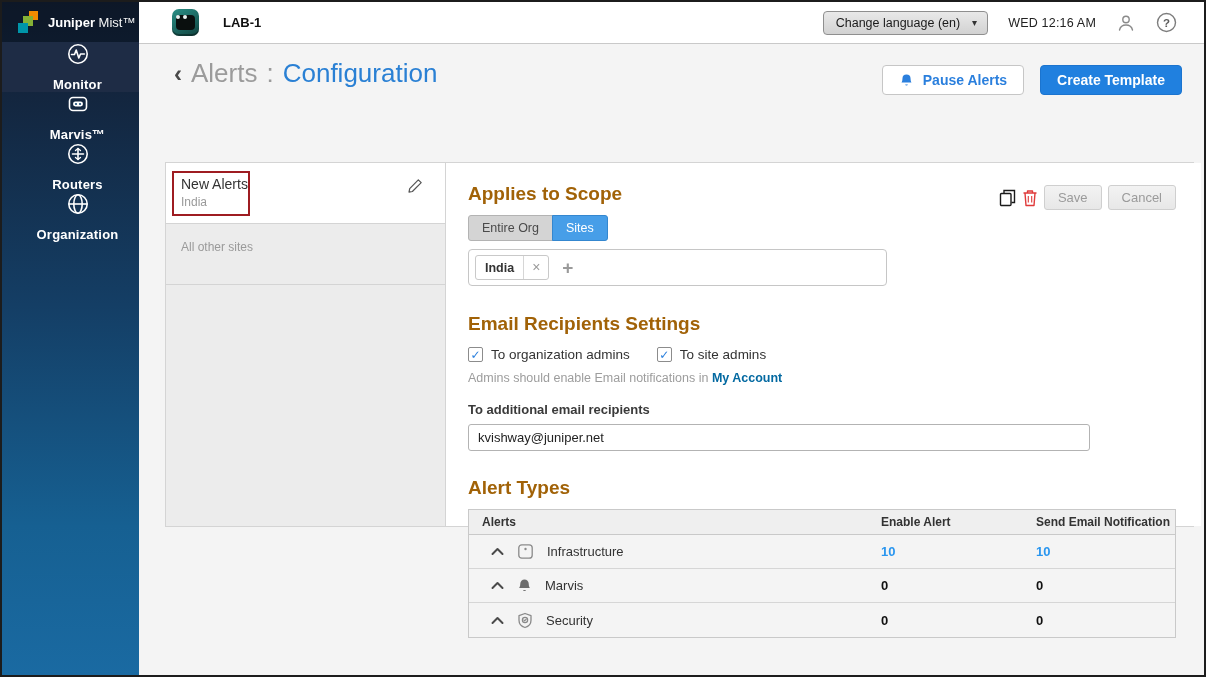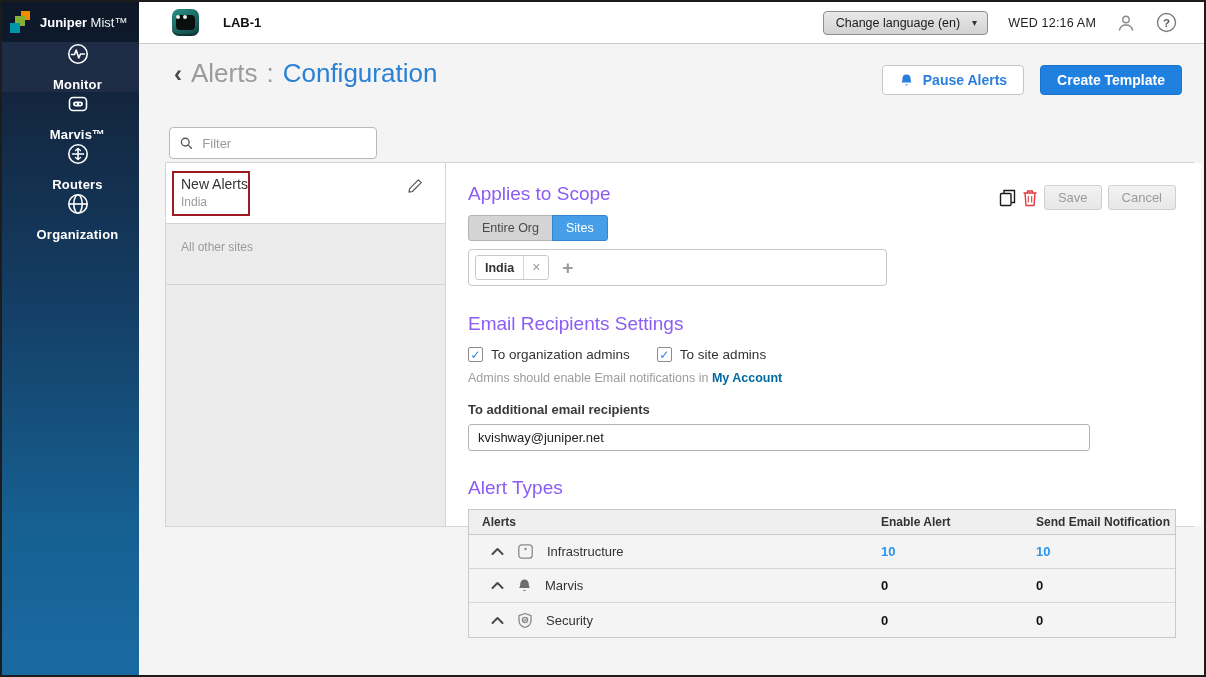--- a/index.html
+++ b/index.html
@@ -2,21 +2,21 @@
 <html><head>
 <meta charset="utf-8">
 <style>
   * { margin:0; padding:0; box-sizing:border-box; }
   body { font-family:"Liberation Sans","DejaVu Sans",sans-serif; background:#888; }
   .screen { position:relative; width:1206px; height:677px; background:#f4f4f4; border:2px solid #1c1c1c; overflow:hidden; }
 
   
   .sidebar { position:absolute; left:0; top:0; width:137px; height:100%;
     background:linear-gradient(180deg,#101b2e 0%,#13243c 12%,#143e65 45%,#166092 78%,#1a6aa2 100%); }
-  .logo-row { display:flex; align-items:center; gap:8px; height:40px; padding-left:8px; background:rgba(4,10,20,.25); }
+  .logo-row { display:flex; align-items:center; gap:8px; height:40px; padding-left:16px; background:rgba(4,10,20,.25); }
   .logo-mark { position:relative; width:22px; height:22px; flex:0 0 auto; }
   .logo-mark i { position:absolute; display:block; }
   .logo-sq-orange { width:9px; height:9px; background:#f38b00; right:2px; top:0; }
   .logo-sq-green  { width:10px; height:10px; background:#84b135; left:5px; top:5px; }
   .logo-sq-teal   { width:10px; height:10px; background:#0095a9; left:0; bottom:0; }
   .logo-text { color:#fff; font-size:13px; white-space:nowrap; }
   .logo-text b { font-weight:700; }
   .logo-text span { font-weight:300; opacity:.95; }
   .nav-item { display:flex; align-items:center; gap:11px; height:50px; padding-left:14px; color:#fff; cursor:pointer;flex-direction:column; }
   .nav-item.active { background:#1e2c45; }
@@ -68,21 +68,21 @@
   .li-name { font-size:14px; color:#333; }
   .li-scope { font-size:12px; color:#9a9a9a; margin-top:3px; }
   .annotation-box { position:absolute; left:6px; top:8px; width:78px; height:45px; border:2px solid #9e1c21; pointer-events:none; }
   .edit-pencil { position:absolute; right:22px; top:15px; cursor:pointer; }
 
   
   .detail-col { position:relative; flex:1; padding:20px 25px 0 22px; background:#fff; }
   .detail-actions { position:absolute; right:25px; top:22px; display:flex; align-items:center; gap:6px; }
   .btn-gray { background:linear-gradient(180deg,#f3f3f3,#e7e7e7); border:1px solid #cfcfcf; border-radius:3px;
     padding:4px 13px; font-size:13px; color:#9b9b9b; cursor:pointer; }
-  .section-h { font-size:19px; color:#8b5cf6; font-weight:400; }
+  .section-h { font-size:19px; color:#a16207; font-weight:700; }
   .toggle-group { display:inline-flex; margin-top:10px; }
   .toggle-opt { font-size:12.5px; padding:5px 13px; cursor:pointer; }
   .toggle-opt.off { background:#d4d4d4; color:#4a4a4a; border:1px solid #b3b3b3; border-radius:3px 0 0 3px; }
   .toggle-opt.on { background:#479ee8; color:#fff; border:1px solid #3487cf; border-radius:0 3px 3px 0; margin-left:-1px; }
   .scope-box { margin-top:8px; width:419px; height:37px; border:1px solid #c6c6c6; border-radius:4px;
     display:flex; align-items:center; padding:0 6px; }
   .chip { display:inline-flex; align-items:center; border:1px solid #c9c9c9; border-radius:3px; background:#fff; height:25px; }
   .chip-label { font-size:12.5px; font-weight:600; color:#333; padding:0 9px; }
   .chip-x { border-left:1px solid #d6d6d6; color:#9a9a9a; font-size:14px; padding:0 8px; cursor:pointer; line-height:23px; }
   .chip-add { margin-left:13px; color:#9a9a9a; font-size:19px; font-weight:700; cursor:pointer; line-height:1; }
@@ -210,27 +210,20 @@
         <svg width="15" height="15" viewBox="0 0 16 16">
           <path d="M8 1.5a4.3 4.3 0 0 0-4.3 4.3c0 3.2-1.2 4.4-1.2 4.4h11s-1.2-1.2-1.2-4.4A4.3 4.3 0 0 0 8 1.5z" fill="#2a7fdd"></path>
           <path d="M6.5 12.3a1.6 1.6 0 0 0 3 0z" fill="#2a7fdd"></path>
         </svg>
         <span>Pause Alerts</span>
       </button>
       <button class="btn-create">Create Template</button>
     </div>
   </div>
 
-  <div class="filter-box">
-    <svg width="14" height="14" viewBox="0 0 14 14" fill="none" stroke="#555" stroke-width="1.5">
-      <circle cx="6" cy="6" r="4.4"></circle>
-        <path d="M9.4 9.4L13 13" stroke-linecap="round"></path>
-    </svg>
-    <input type="text" placeholder="Filter" style="">
-  </div>
 
   <div class="panel">
 
     <div class="list-col">
       <div class="list-item selected">
         <div class="li-name">New Alerts</div>
         <div class="li-scope">India</div>
         <div class="annotation-box"></div>
         <span class="edit-pencil">
           <svg width="16" height="16" viewBox="0 0 16 16" fill="none" stroke="#555" stroke-width="1.2">

